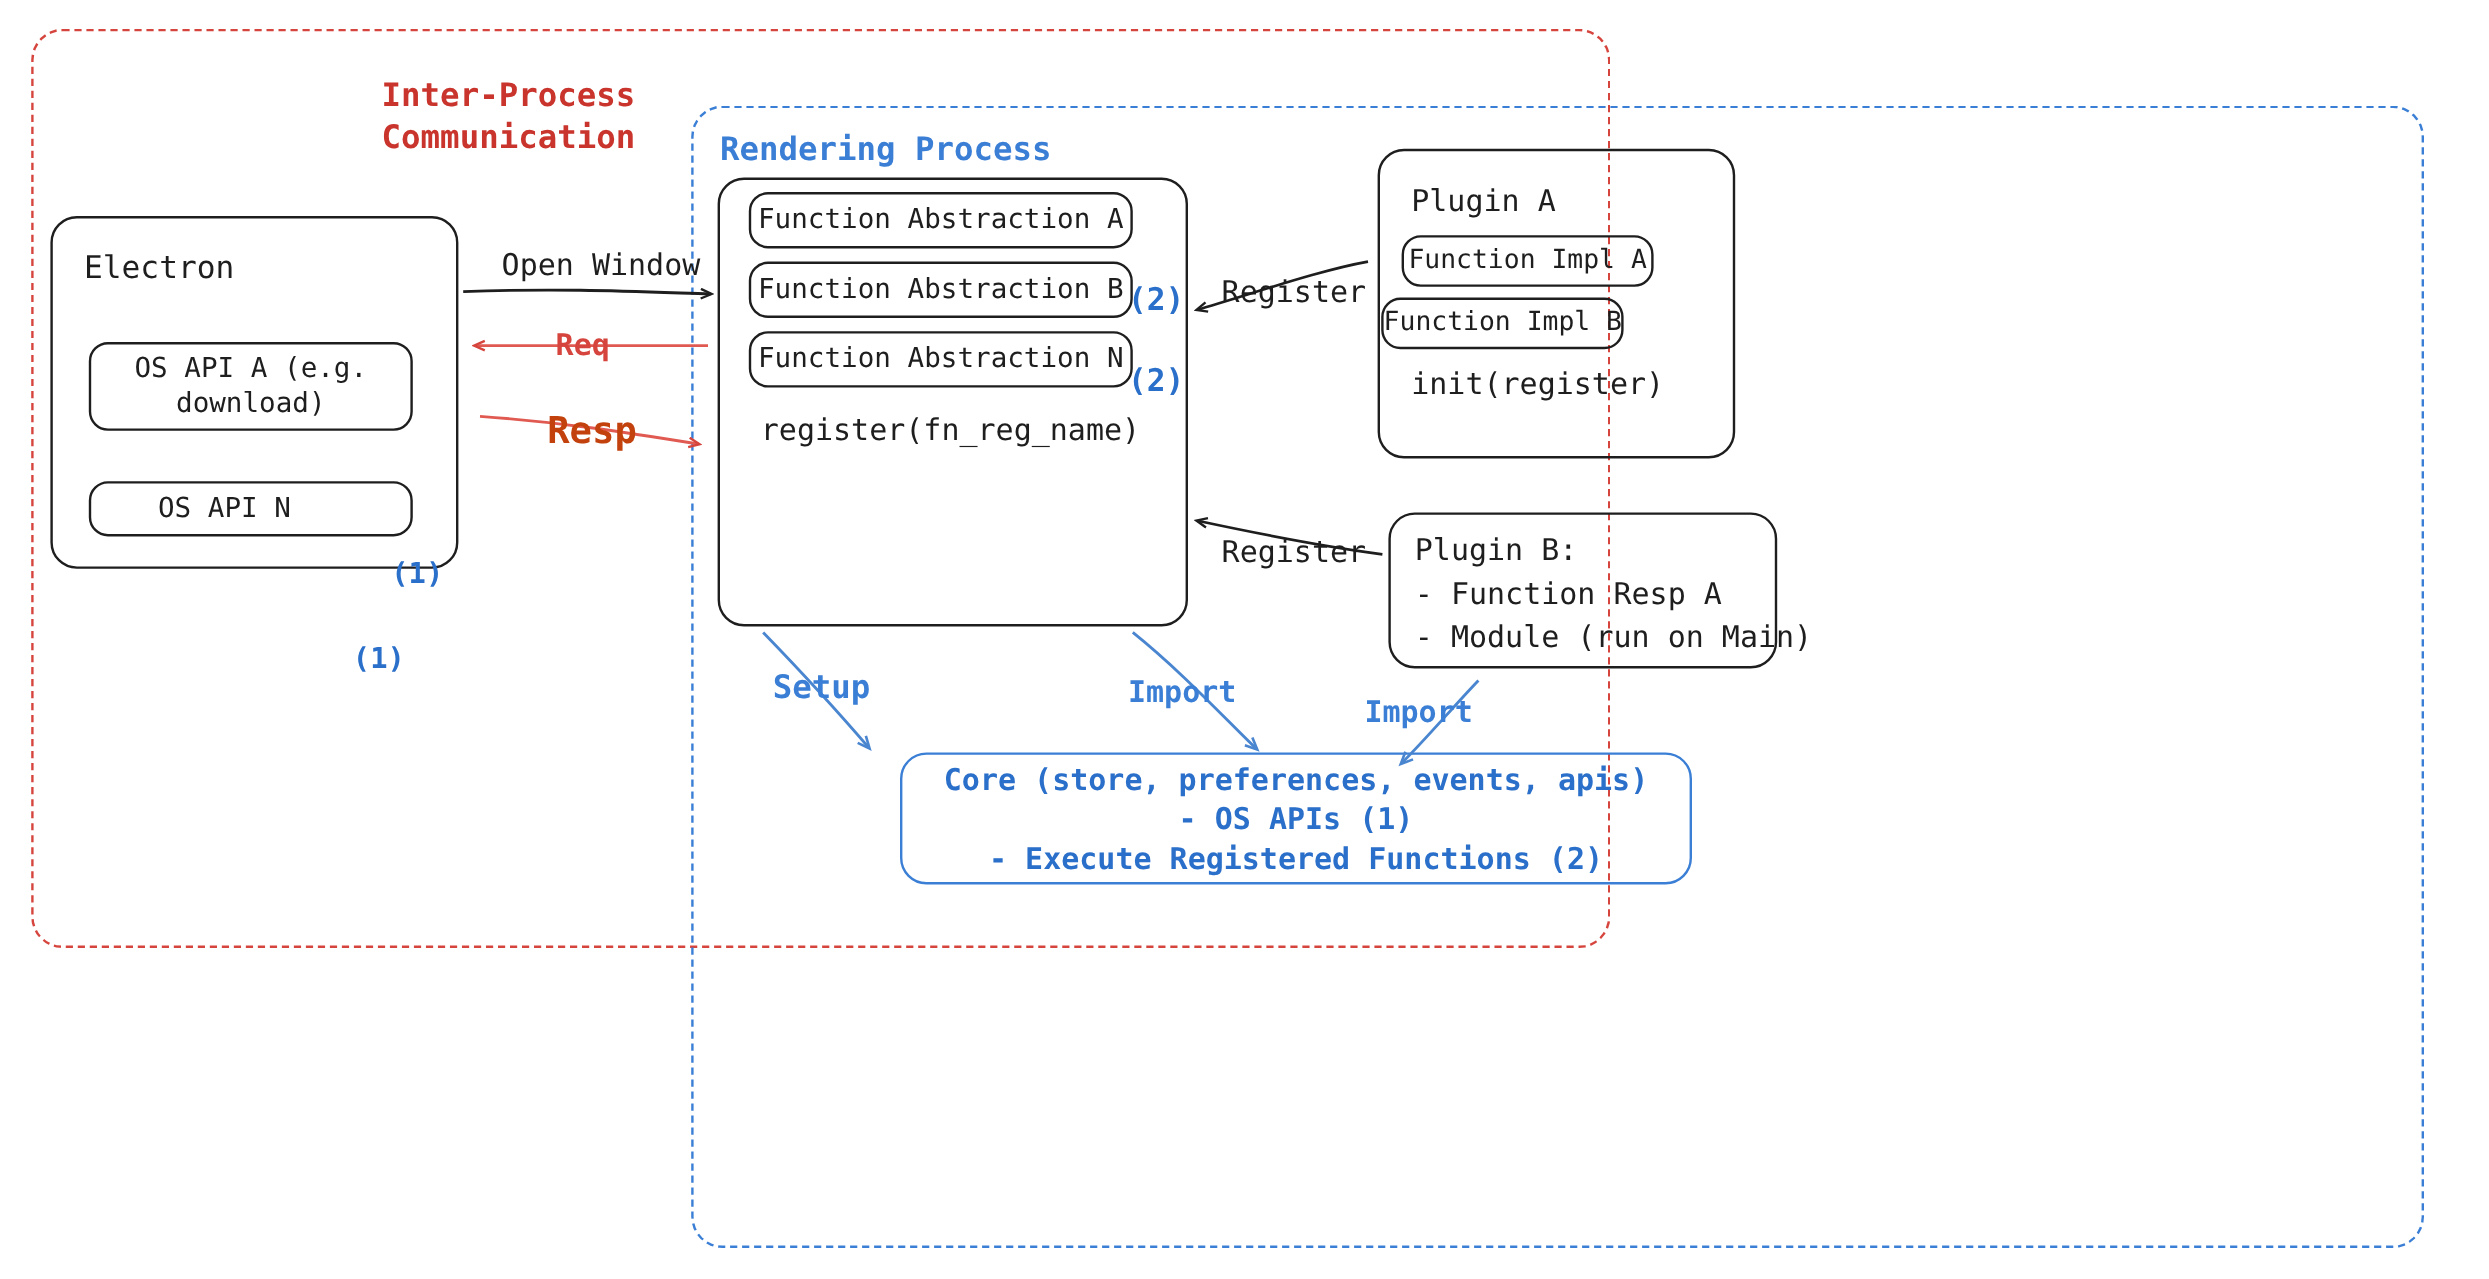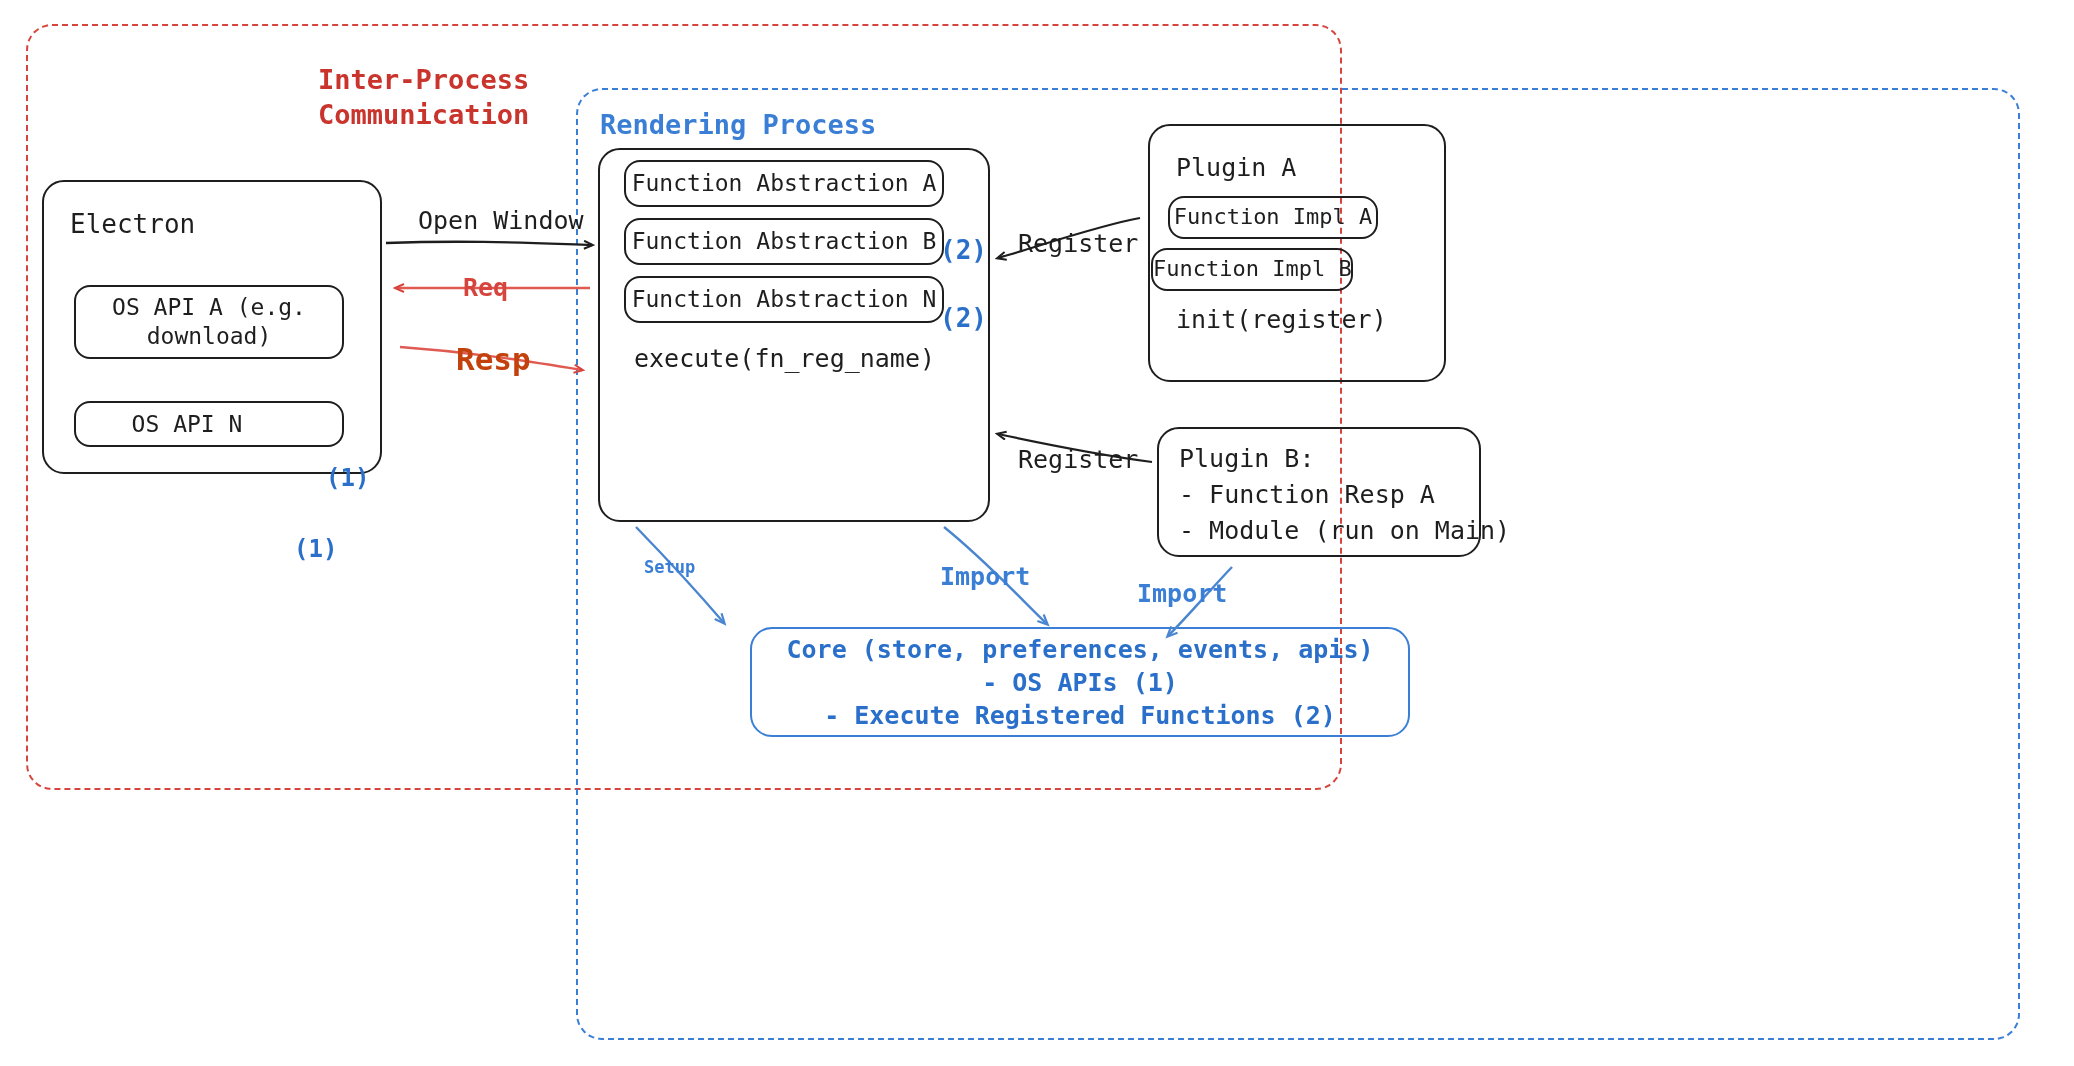--- a/index.html
+++ b/index.html
@@ -128,21 +128,21 @@
     </div>
 
     <div class="node rbox inner" style="position:relative; left:24px; top:21px; width:320px; height:47px; justify-content:center;">
       <div class="lbl center" style="font-size:23px;">Function Abstraction B</div>
     </div>
 
     <div class="node rbox inner" style="position:relative; left:24px; top:32px; width:320px; height:47px; justify-content:center;">
       <div class="lbl center" style="font-size:23px;">Function Abstraction N</div>
     </div>
 
-    <div class="lbl left" style="position:relative; left:34px; top:52px; font-size:25px;">execute(fn_reg_name)</div>
+    <div class="lbl left" style="position:relative; left:34px; top:52px; font-size:25px;">register(fn_reg_name)</div>
   </div>
 
   <div class="marker-blue" style="position:absolute; left:940px; top:235px; font-size:26px;">(2)</div>
   <div class="marker-blue" style="position:absolute; left:940px; top:303px; font-size:26px;">(2)</div>
 
   <div class="node rbox" style="left:1148px; top:124px; width:298px; height:258px;">
     <div class="lbl left" style="margin:26px 0 0 26px; font-size:25px;">Plugin A</div>
 
     <div class="node rbox inner" style="position:relative; left:18px; top:12px; width:210px; height:43px; justify-content:center;">
       <div class="lbl center" style="font-size:22px;">Function Impl A</div>
@@ -200,19 +200,19 @@
   <div class="edge-label tag-black" style="left:418px; top:205px; font-size:25px;">Open Window</div>
 
   <div class="edge-label" style="left:463px; top:272px; font-size:25px; color:#d6453d; font-weight:700;">Req</div>
 
   <div class="edge-label" style="left:456px; top:340px; font-size:31px; color:#c2410c; font-weight:700;">Resp</div>
 
   <div class="edge-label tag-black" style="left:1018px; top:228px; font-size:25px;">Register</div>
 
   <div class="edge-label tag-black" style="left:1018px; top:444px; font-size:25px;">Register</div>
 
-  <div class="edge-label tag-blue" style="left:644px; top:557px; font-size:17px;">Setup</div>
+  <div class="edge-label tag-blue" style="left:644px; top:557px; font-size:27px;">Setup</div>
 
   <div class="edge-label tag-blue" style="left:940px; top:561px; font-size:25px;">Import</div>
 
   <div class="edge-label tag-blue" style="left:1137px; top:578px; font-size:25px;">Import</div>
 
 </div>
 
 </body></html>

